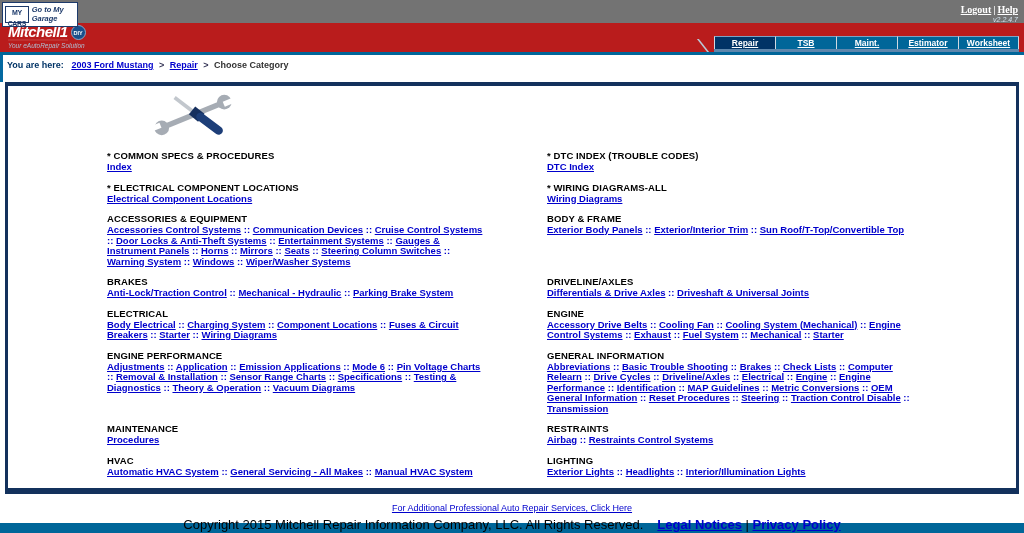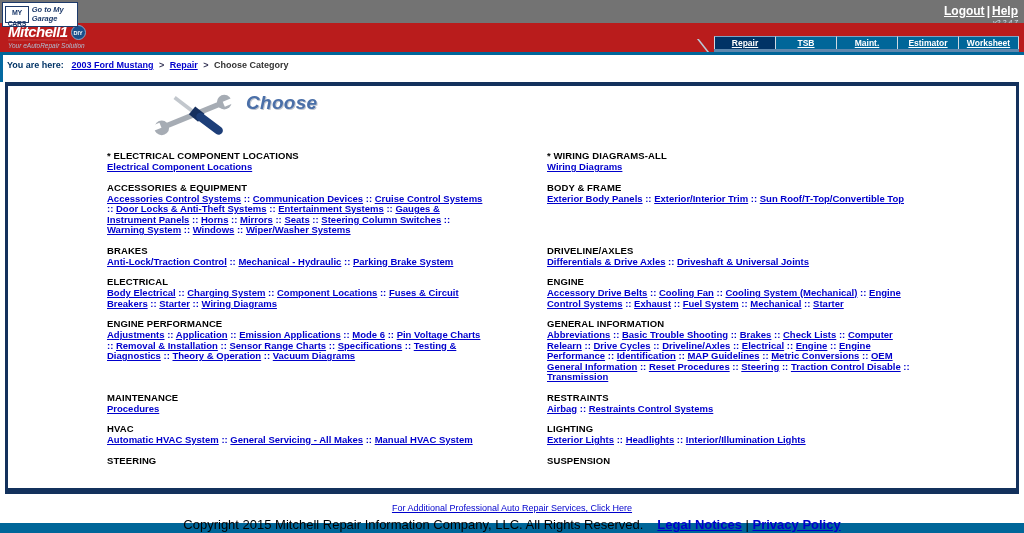--- a/index.html
+++ b/index.html
@@ -14,21 +14,21 @@
                 gap:3px; padding:2px; z-index:6; cursor:pointer; }
   .plate { width:32px; height:17px; border:1px solid #1d3a6b; background:#fff;
            display:flex; flex-direction:column; }
   .plate-top { height:4px; background:#1d3a6b;
                background-image:repeating-linear-gradient(90deg,#fff 0 2px,#1d3a6b 2px 5px); }
   .plate-text { font-size:7px; font-weight:bold; color:#1d3a6b; text-align:center;
                 line-height:11px; letter-spacing:-0.4px; }
   .garage-label { font-size:7.5px; font-style:italic; font-weight:bold; color:#1d3a6b;
                   line-height:8.5px; }
   .top-right { position:absolute; right:6px; top:4px; text-align:right; }
-  .top-links { font-size:12px; font-weight:bold; color:#fff; }
+  .top-links { font-size:10px; font-weight:bold; color:#fff;font-family:Liberation Serif, serif; }
   .top-links a { color:#fff; text-decoration:underline; cursor:pointer; }
   .pipe { margin:0 2px; font-weight:bold; }
   .version { font-size:7px; color:#d3e2ee; margin-top:1px; font-style:italic; }
 
   
   .navbar { height:29px; background:#b91c1c; position:relative; }
   .brand { position:absolute; left:8px; top:1px; }
   .brand-row { display:flex; align-items:center; gap:3px; }
   .brand-text { color:#fff; font-size:15px; font-weight:bold; font-style:italic;
                 letter-spacing:-0.5px; border-bottom:2px solid #c03030; line-height:15px; }
@@ -153,25 +153,34 @@
         <line x1="14" y1="38" x2="78" y2="12" stroke="#a6acb4" stroke-width="6"></line>
         <circle cx="12" cy="39" r="8" fill="#a6acb4"></circle>
         <rect x="0" y="35" width="11" height="6" fill="#ffffff" transform="rotate(-22 6 38)"></rect>
         <circle cx="80" cy="11" r="8" fill="#a6acb4"></circle>
         <rect x="79" y="8" width="12" height="6" fill="#ffffff" transform="rotate(-22 85 11)"></rect>
         <line x1="26" y1="6" x2="47" y2="22" stroke="#c2c7cd" stroke-width="4"></line>
         <line x1="45" y1="20" x2="55" y2="28" stroke="#16305e" stroke-width="11"></line>
         <line x1="54" y1="27" x2="74" y2="42" stroke="#1d3e78" stroke-width="9" stroke-linecap="round"></line>
       </svg>
       <div class="page-title">
-        <div>Choose</div>
       </div>
     </div>
     <table class="cats">
       <tbody>
+          <tr>
+            <td class="cat-cell left">
+              <div class="cat-heading">* COMMON SPECS &amp; PROCEDURES</div>
+              <div class="cat-links"><a class="cat-link">Index</a></div>
+            </td>
+            <td class="cat-cell right">
+              <div class="cat-heading">* DTC INDEX (TROUBLE CODES)</div>
+              <div class="cat-links"><a class="cat-link">DTC Index</a></div>
+            </td>
+          </tr>
           <tr>
             <td class="cat-cell left">
               <div class="cat-heading">* ELECTRICAL COMPONENT LOCATIONS</div>
               <div class="cat-links"><a class="cat-link">Electrical Component Locations</a></div>
             </td>
             <td class="cat-cell right">
               <div class="cat-heading">* WIRING DIAGRAMS-ALL</div>
               <div class="cat-links"><a class="cat-link">Wiring Diagrams</a></div>
             </td>
           </tr>

